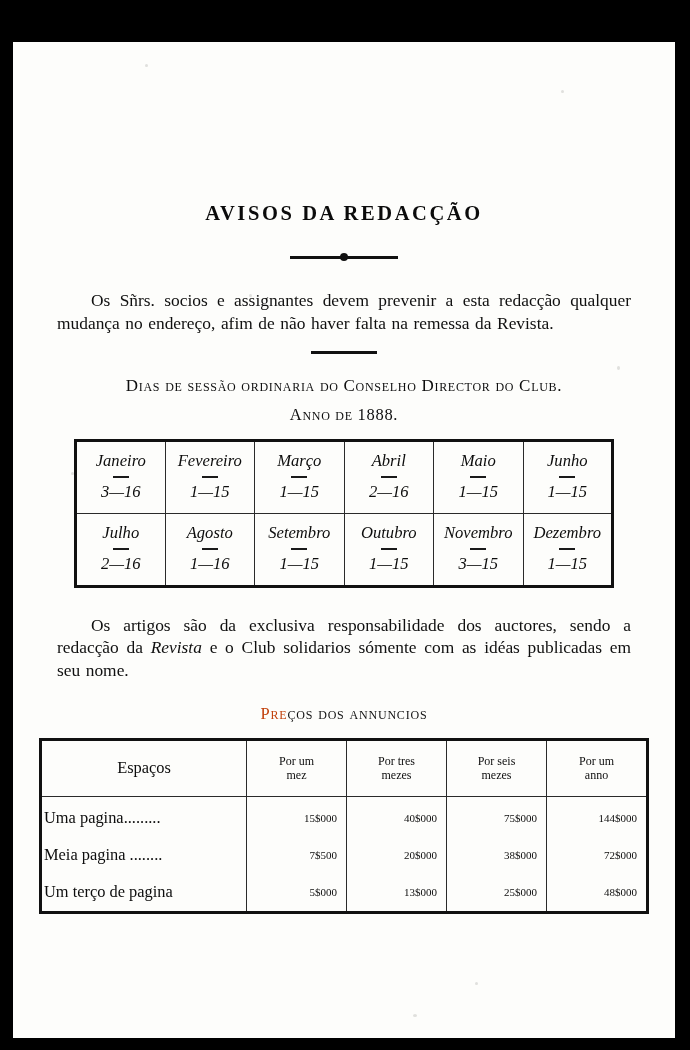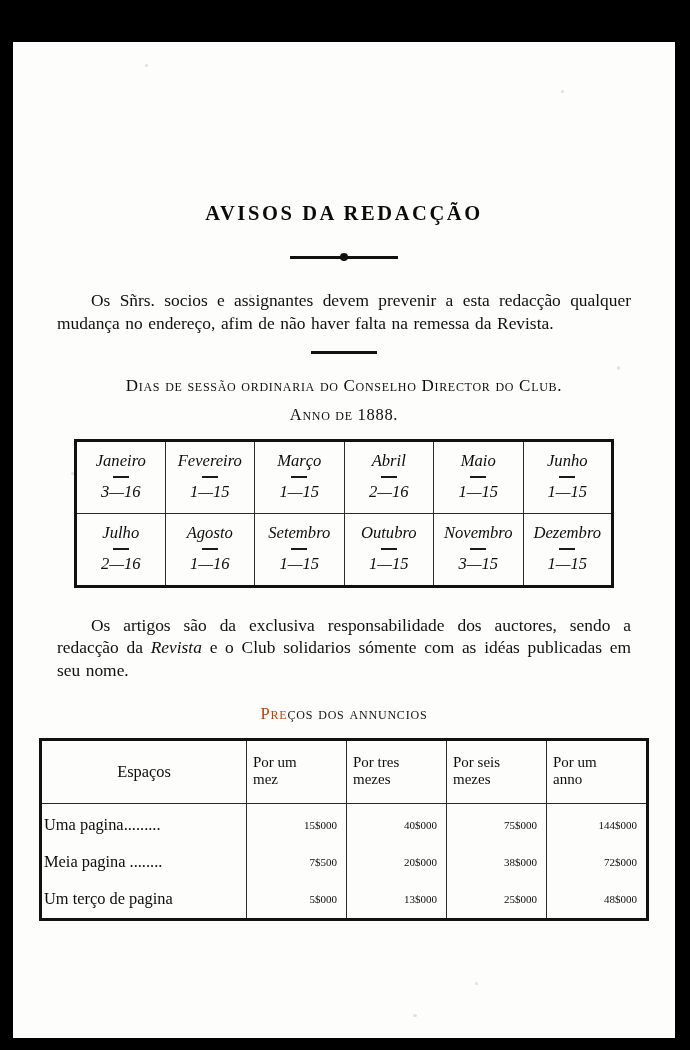--- a/index.html
+++ b/index.html
@@ -171,24 +171,24 @@
   table.prices td {
     border-left: 1.3px solid #2a2a2a;
     padding: 0;
     color: #0d0d0d;
   }
   table.prices th:first-child,
   table.prices td:first-child { border-left: none; }
 
   table.prices thead th {
     font-weight: normal;
-    font-size: 15px;
+    font-size: 12px;
     line-height: 1.18;
     padding: 13px 6px 14px 6px;
-    text-align: left;
+    text-align: center;
     vertical-align: middle;
     border-bottom: 1.6px solid #2a2a2a;
   }
   table.prices thead th.espacos {
     font-size: 16.4px;
     text-align: center;
   }
   table.prices tbody td {
     font-size: 11px;
     padding: 8px 9px 9px 9px;

